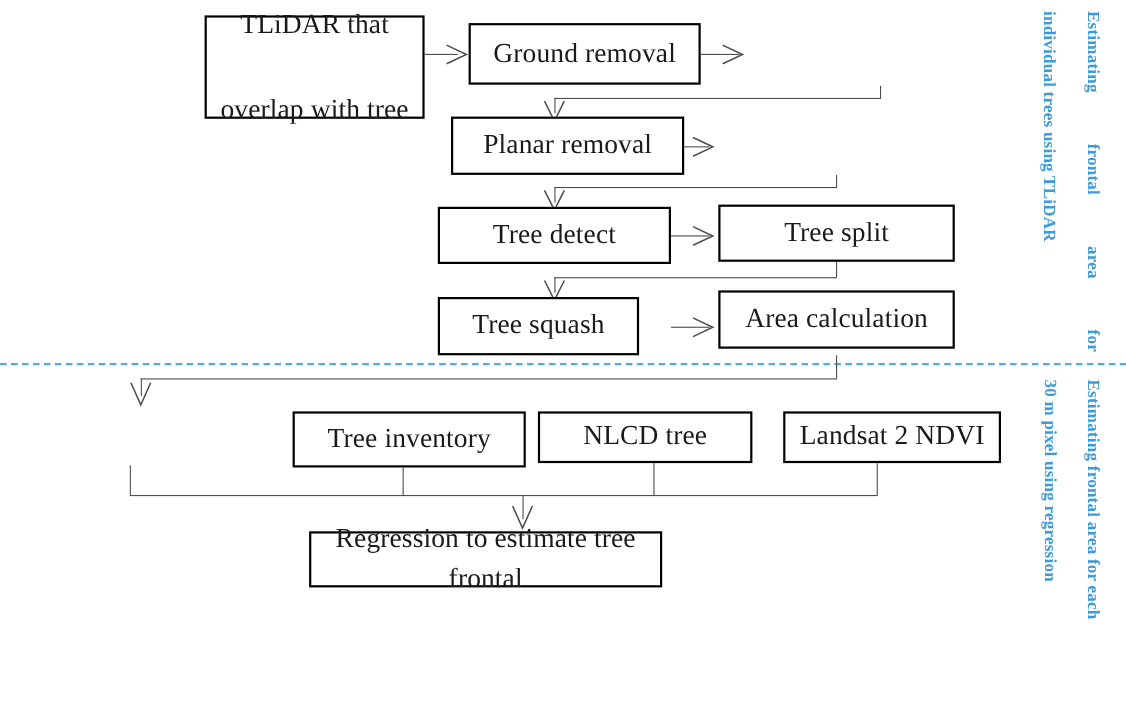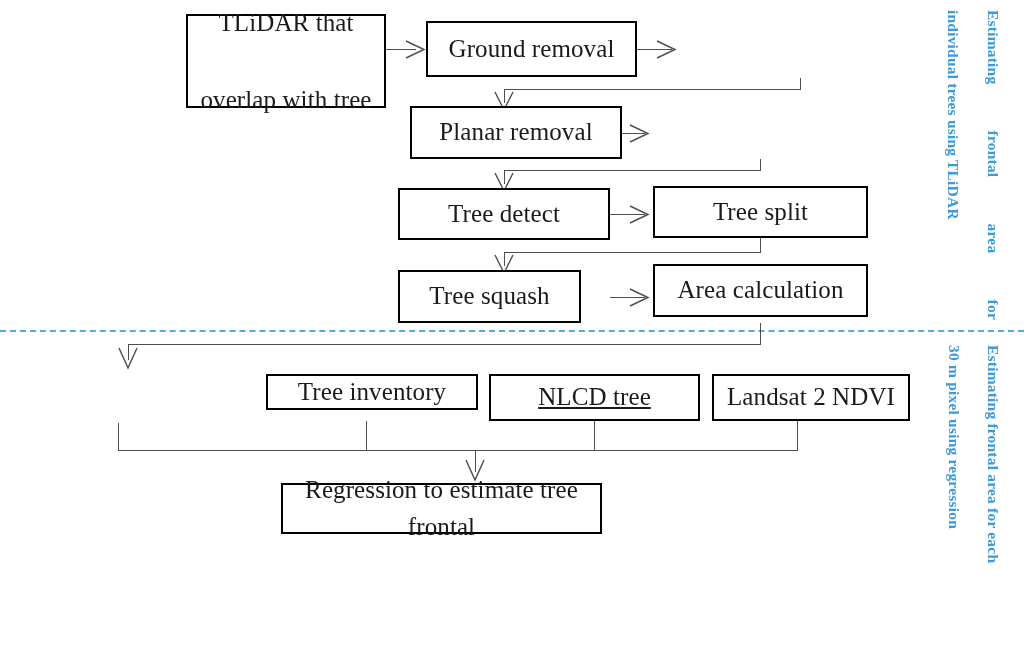--- a/index.html
+++ b/index.html
@@ -206,25 +206,25 @@
   <div class="vline" style="left:760px; top:323px; height:21px;"></div>
   <div class="hline" style="left:128px; top:344px; width:633px;"></div>
   <div class="vline" style="left:128px; top:344px; height:16px;"></div>
   <div class="arrow-down" style="left:117px; top:346px;">
     <svg width="22" height="26">
         <polyline points="2,2 11,22 20,2" fill="none" stroke="#4d4d4d" stroke-width="1.4"></polyline>
       </svg>
   </div>
 
 
-  <div class="node" style="left:266px; top:374px; width:212px; height:36px;">
+  <div class="node" style="left:266px; top:374px; width:212px; height:51px;">
     <span>Tree inventory</span>
   </div>
 
-  <div class="node" style="left:489px; top:374px; width:211px; height:47px;text-decoration:underline;">
+  <div class="node" style="left:489px; top:374px; width:195px; height:47px;">
     <span>NLCD tree</span>
   </div>
 
   <div class="node" style="left:712px; top:374px; width:198px; height:47px;">
     <span>Landsat 2 NDVI</span>
   </div>
 
   <div class="vline" style="left:118px; top:423px; height:27px;"></div>
   <div class="vline" style="left:366px; top:421px; height:29px;"></div>
   <div class="vline" style="left:594px; top:421px; height:29px;"></div>

